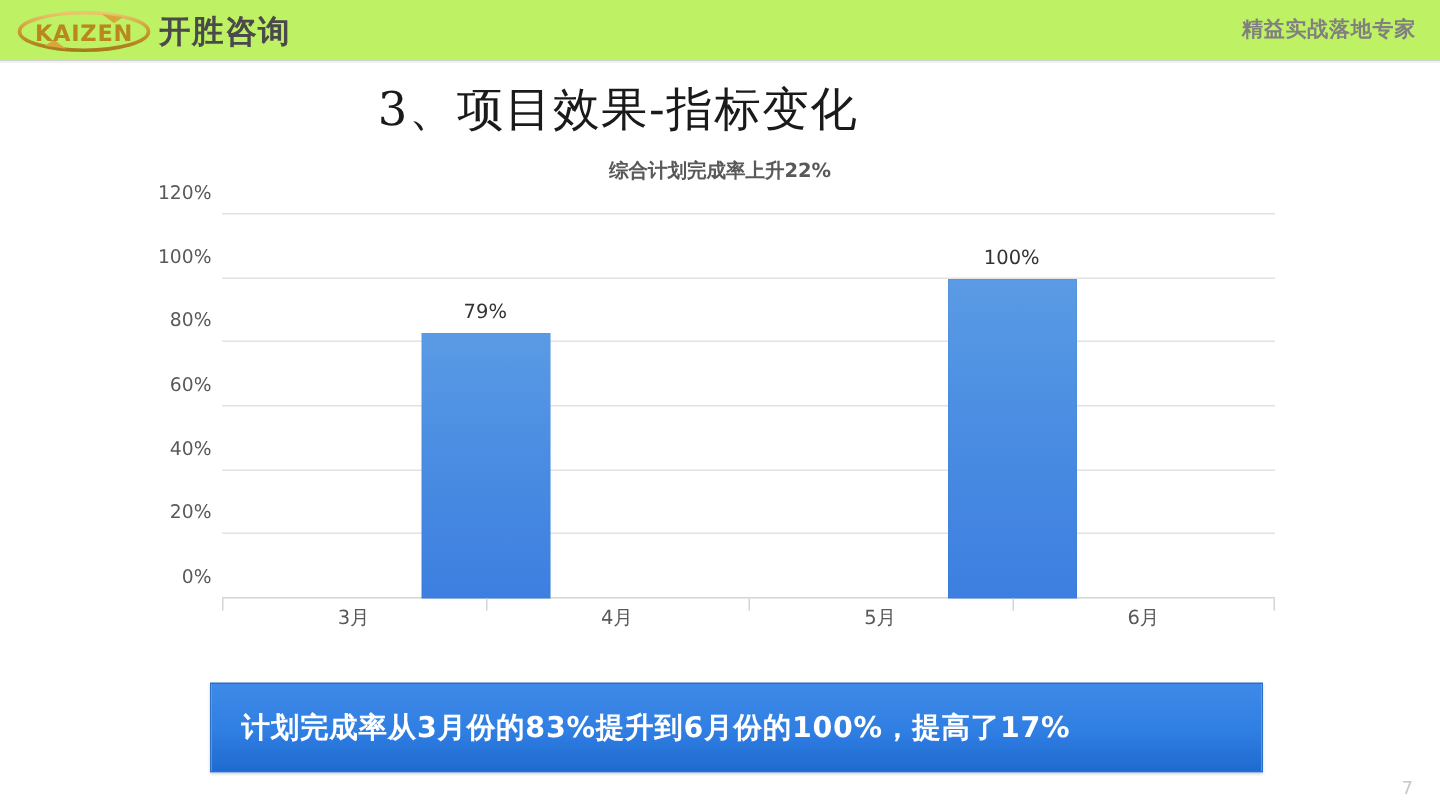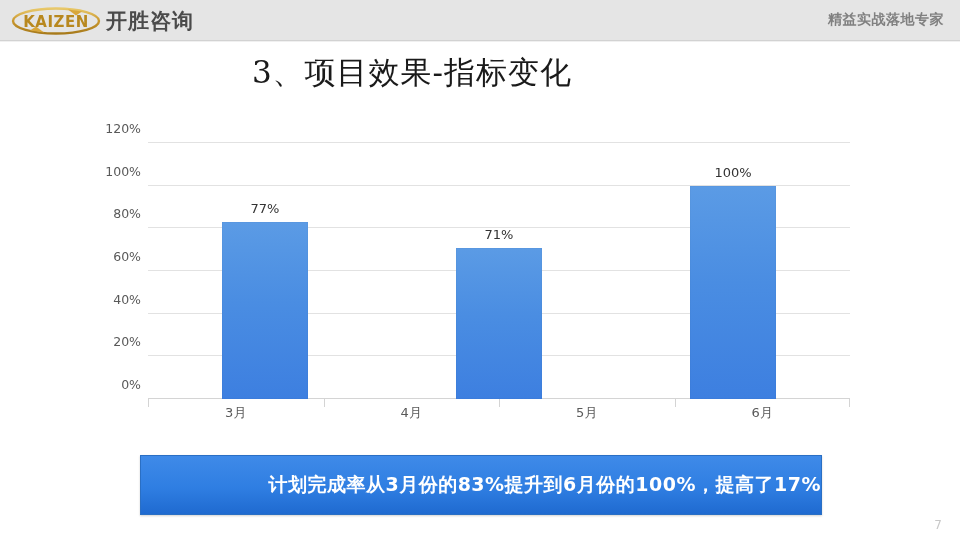--- a/index.html
+++ b/index.html
@@ -13,21 +13,21 @@
     font-family: "Liberation Sans", sans-serif;
     overflow: hidden;
     position: relative;
   }
 
   
   .header {
     position: absolute;
     left: 0; top: 0;
     width: 960px; height: 41px;
-    background: #e5e5e5;
+    background: #bef264;
   }
   .header-rule {
     position: absolute;
     left: 0; top: 40px;
     width: 960px; height: 2px;
     background: linear-gradient(to bottom, #d2d2d2 0%, #d2d2d2 50%, #f0f0f0 50%, #f0f0f0 100%);
   }
 
   .logo-wrap {
     position: absolute;
@@ -186,22 +186,23 @@
 
   
   .callout {
     position: absolute;
     left: 140px; top: 455px;
     width: 680px; height: 58px;
     background: linear-gradient(to bottom, #3f8ae8 0%, #2f7ee2 55%, #1f6ad0 100%);
     border: 1px solid #2a6fc4;
     display: flex;
     align-items: center;
-    justify-content: flex-end;
+    justify-content: flex-start;
     box-shadow: 0 1px 2px rgba(0,0,0,0.18);
+    padding-left: 20px;
   }
   .callout-text {
     font-family: "DejaVu Sans", "Liberation Sans", sans-serif;
     font-size: 19px;
     font-weight: bold;
     color: #ffffff;
     letter-spacing: 0.5px;
     white-space: nowrap;
   }
 
@@ -236,20 +237,21 @@
     </div>
     <div class="logo-cn">开胜咨询</div>
   </div>
   <div class="header-tagline">精益实战落地专家</div>
 </div>
 <div class="header-rule"></div>
 
 <div class="slide-title">3、项目效果-指标变化</div>
 
 <div class="chart-area">
+  <div class="chart-title">综合计划完成率上升22%</div>
 
   <div class="plot">
 
     <div id="grid-host">
         <div class="gridline baseline" style="bottom: 0%;"></div>
         <div class="ytick" style="bottom: 0%; position: absolute; right: 100%;">0%</div>
         <div class="gridline" style="bottom: 16.6667%;"></div>
         <div class="ytick" style="bottom: 16.6667%; position: absolute; right: 100%;">20%</div>
         <div class="gridline" style="bottom: 33.3333%;"></div>
         <div class="ytick" style="bottom: 33.3333%; position: absolute; right: 100%; margin-top: 16px;">40%</div>
@@ -259,25 +261,21 @@
         <div class="ytick" style="bottom: 66.6667%; position: absolute; right: 100%;">80%</div>
         <div class="gridline" style="bottom: 83.3333%;"></div>
         <div class="ytick" style="bottom: 83.3333%; position: absolute; right: 100%;">100%</div>
         <div class="gridline" style="bottom: 100%;"></div>
         <div class="ytick" style="bottom: 100%; position: absolute; right: 100%;">120%</div>
       </div>
 
     <div class="bars" id="bars-host">
         <div class="bar-slot">
           <div class="bar" style="height: 69.1667%;"></div>
-          <div class="bar-value" style="bottom: calc(69.1667% + 6px);">77%</div>
-        </div>
-        <div class="bar-slot">
-          <div class="bar" style="height: 59.1667%;"></div>
-          <div class="bar-value" style="bottom: calc(59.1667% + 6px);">71%</div>
+          <div class="bar-value" style="bottom: calc(69.1667% + 6px);">79%</div>
         </div>
         <div class="bar-slot">
           <div class="bar" style="height: 83.3333%;"></div>
           <div class="bar-value" style="bottom: calc(83.3333% + 6px);">100%</div>
         </div>
       </div>
   </div>
 
   <div class="xaxis" id="xaxis-host">
       <div class="xcell">3月</div>

